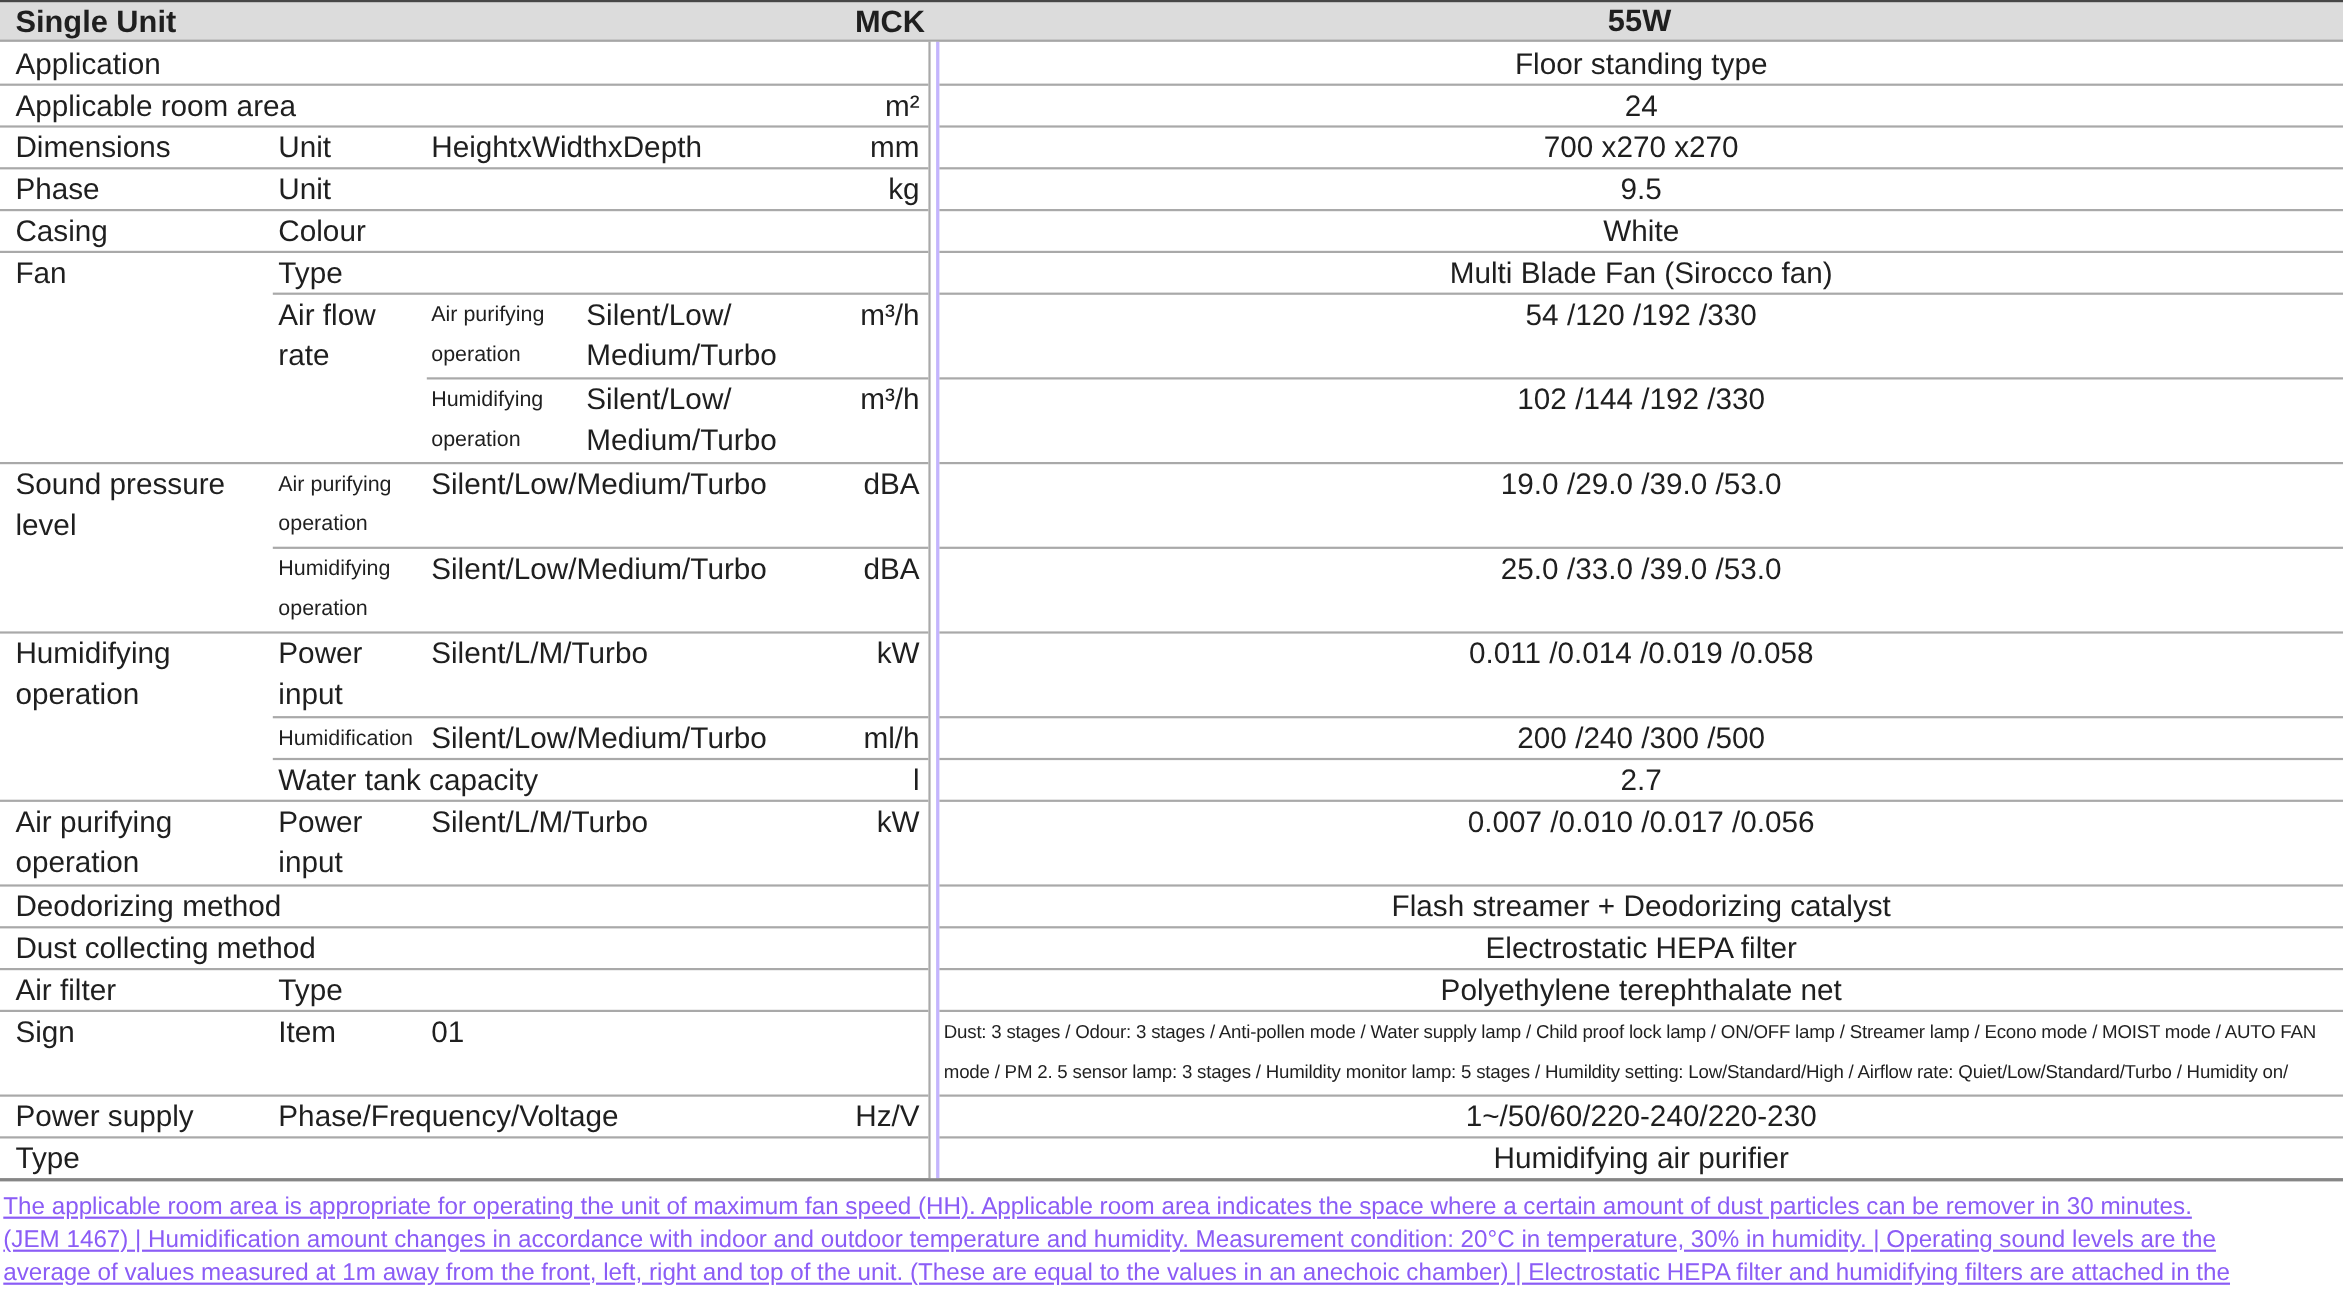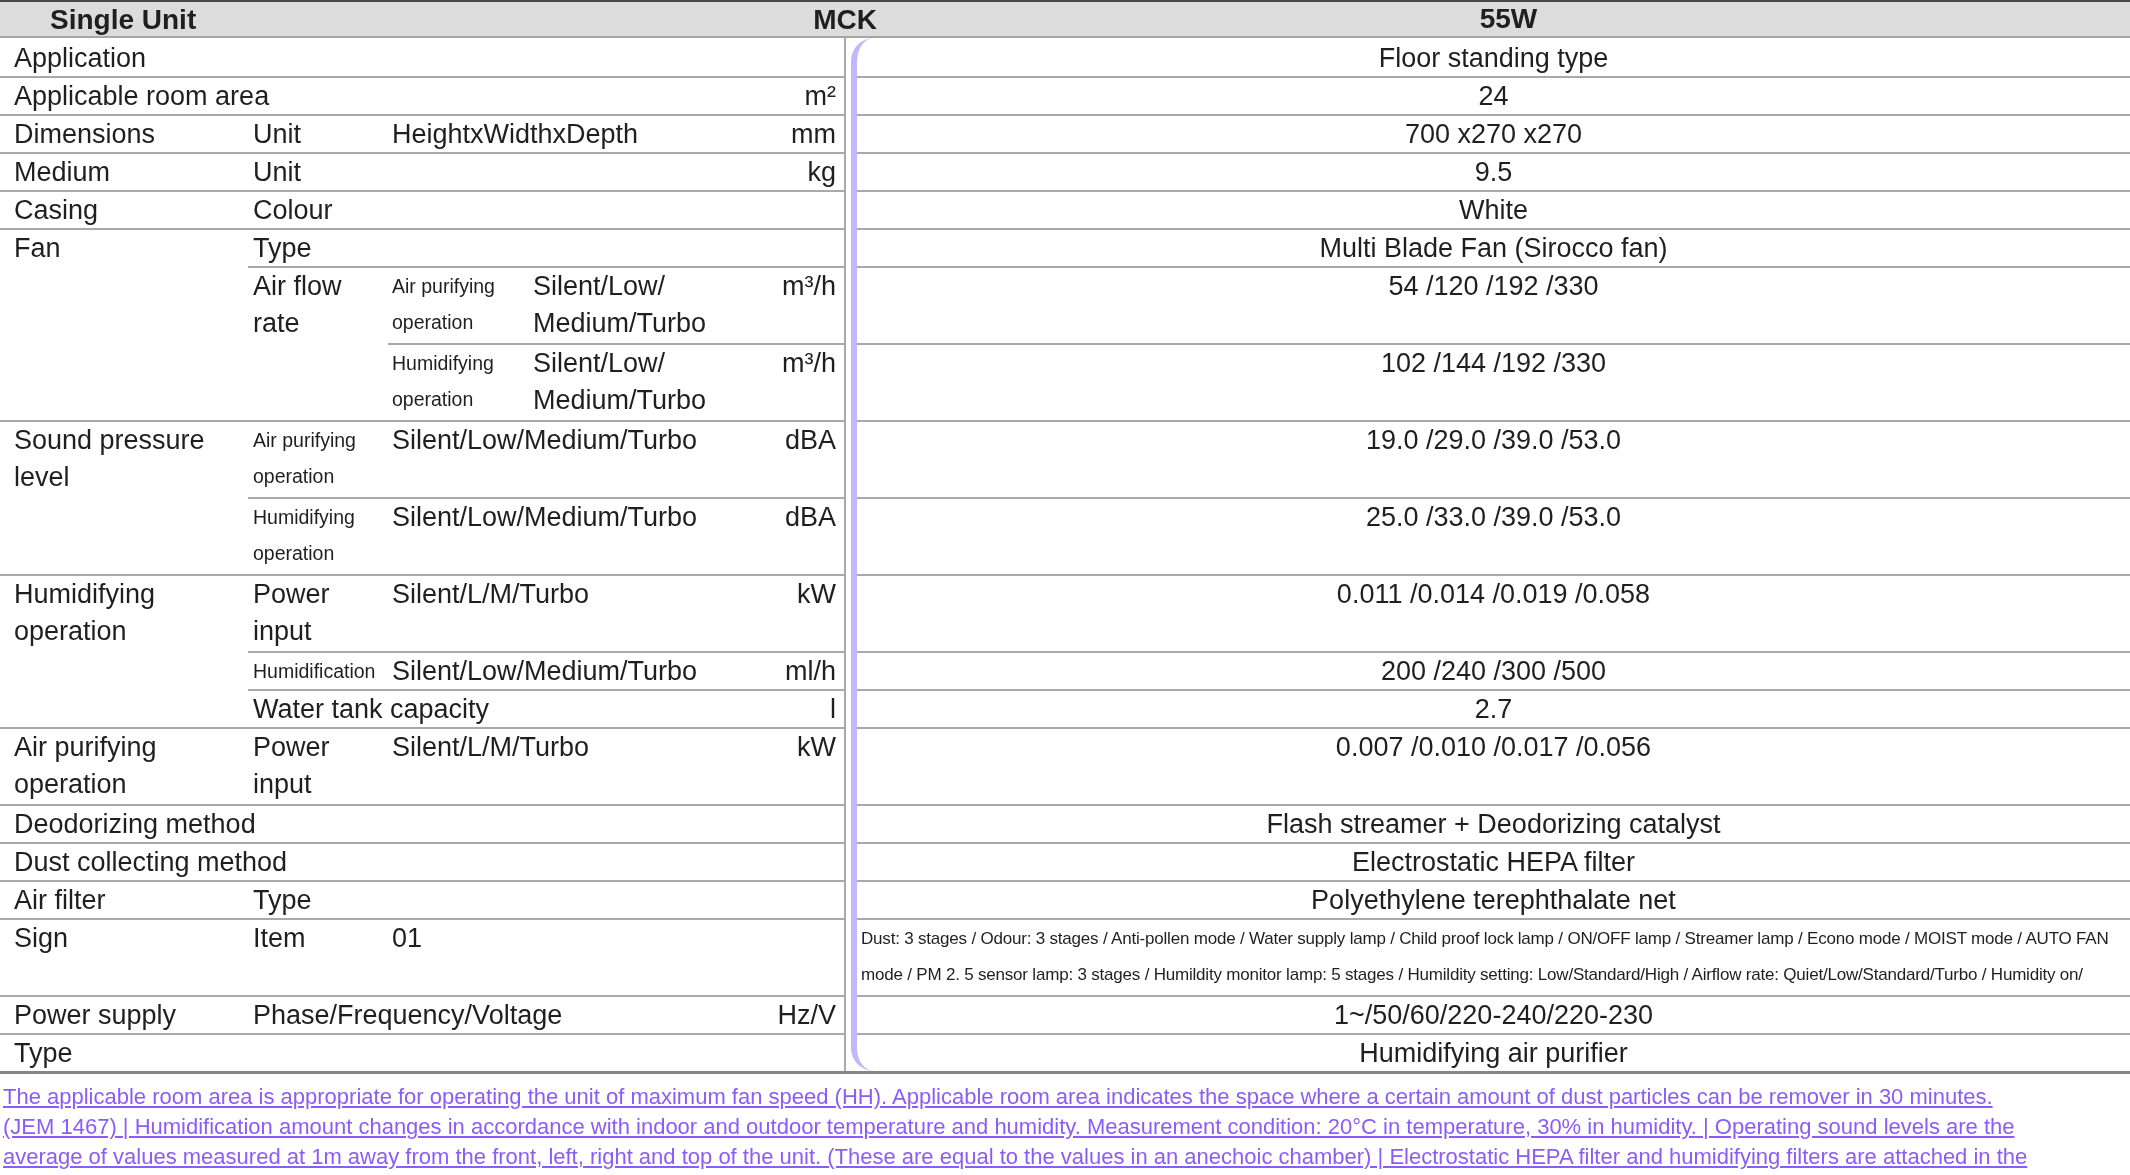--- a/index.html
+++ b/index.html
@@ -14,31 +14,30 @@
   
   .hdr{
     display:flex;
     height:38px;
     box-sizing:border-box;
     background:#dcdcdc;
     border-top:2px solid #474747;
     border-bottom:2px solid #a6a6a6;
     font-weight:bold;
     font-size:28px;
-    padding-left:36px;
   }
   .hdr-left{position:relative;width:851px;}
   .hdr-product{position:absolute;left:14px;top:2px;line-height:32px;}
   .hdr-model{position:absolute;right:10px;top:2px;line-height:32px;}
   .hdr-right{flex:1;display:flex;justify-content:center;align-items:center;line-height:32px;}
   
   .body{display:flex;border-bottom:3px solid #868686;}
   .colL{position:relative;width:844px;border-right:2px solid #a9a9a9;}
   .gapcol{width:5px;background:#fff;}
-  .colR{flex:1;border-left:6px solid #c4b5fd;min-width:0;border-radius:23px;}
+  .colR{flex:1;border-left:3px solid #c4b5fd;min-width:0;}
   .r{position:relative;box-sizing:border-box;}
   .h1{height:38px;}
   .h2{height:77px;}
   .r::before{content:"";position:absolute;top:0;left:0;right:0;height:2px;background:#a9a9a9;}
   .r.bnone::before{display:none;}
   .r.ind-b::before{left:248px;}
   .r.ind-c::before{left:388px;}
   
   .cell{position:absolute;top:2px;font-size:27px;line-height:37px;white-space:pre-line;}
   .pa{left:14px;}
@@ -82,21 +81,21 @@
         <span class="cell pa">Applicable room area</span>
         <span class="cell unit">m²</span>
       </div>
       <div class="r h1">
         <span class="cell pa">Dimensions</span>
         <span class="cell pb">Unit</span>
         <span class="cell pc">HeightxWidthxDepth</span>
         <span class="cell unit">mm</span>
       </div>
       <div class="r h1">
-        <span class="cell pa">Medium</span>
+        <span class="cell pa">Phase</span>
         <span class="cell pb">Unit</span>
         <span class="cell unit">kg</span>
       </div>
       <div class="r h1">
         <span class="cell pa">Casing</span>
         <span class="cell pb">Colour</span>
       </div>
       <div class="r h1">
         <span class="cell pa">Fan</span>
         <span class="cell pb">Type</span>

